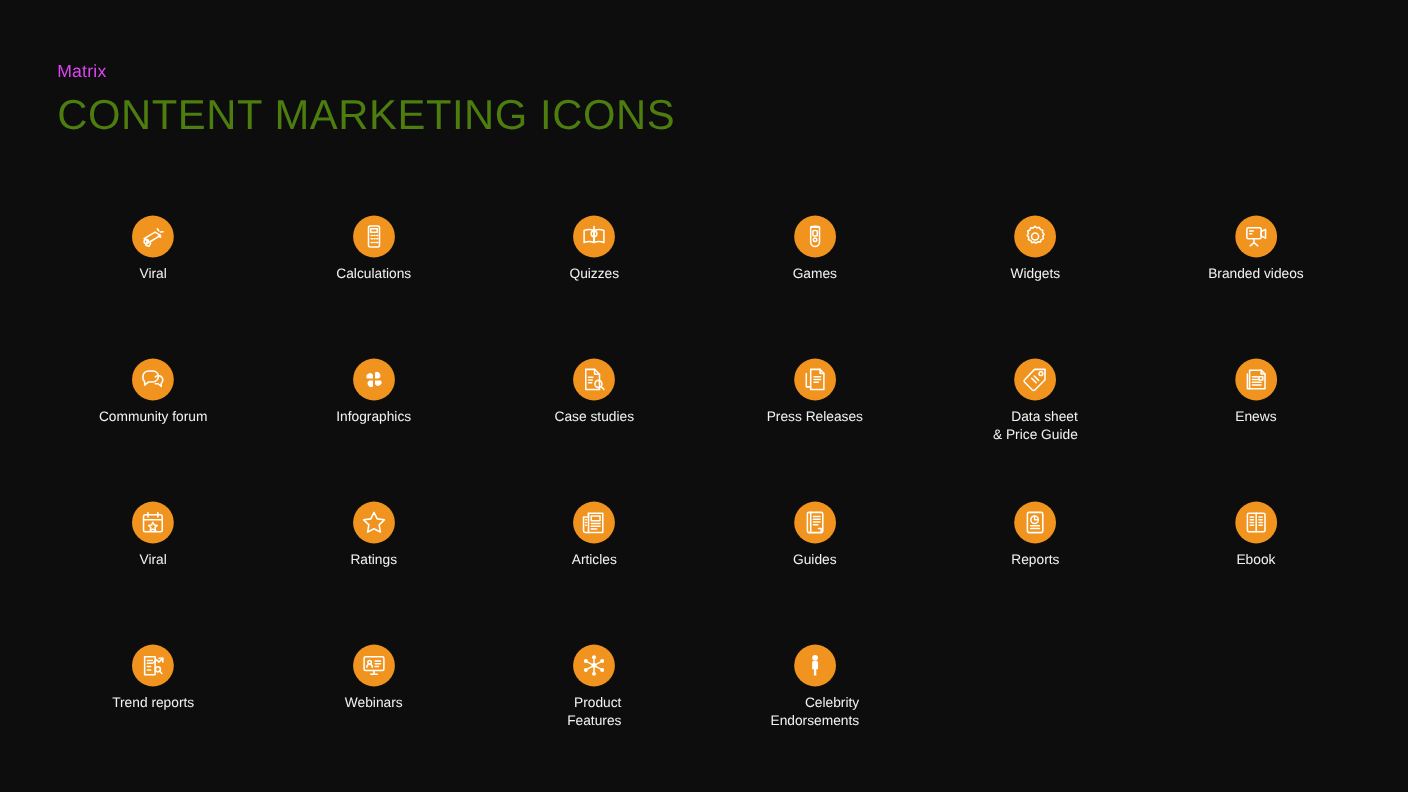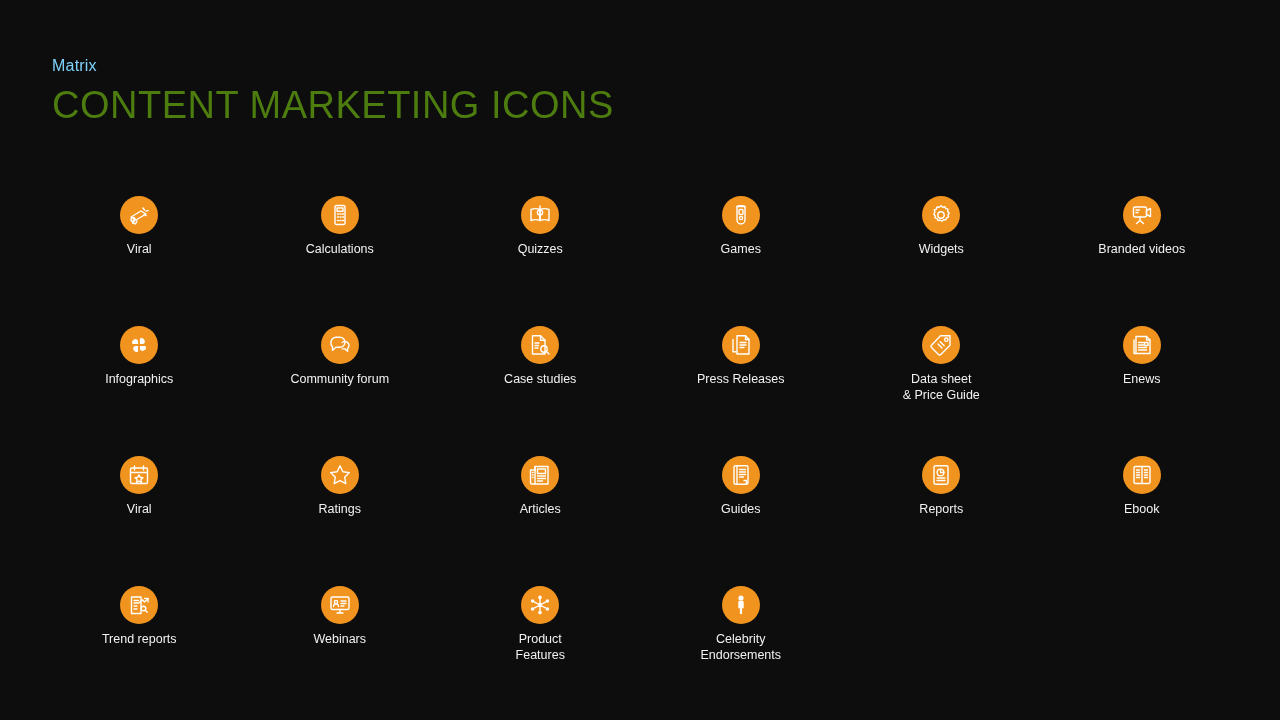--- a/index.html
+++ b/index.html
@@ -19,21 +19,21 @@
   
   .header {
     position: absolute;
     left: 52px;
     top: 56px;
   }
 
   .eyebrow {
     font-size: 16px;
     font-weight: 400;
-    color: #7dd3fc;
+    color: #d946ef;
     letter-spacing: 0.2px;
     line-height: 20px;
   }
 
   .page-title {
     font-size: 38px;
     font-weight: 400;
     color: #4d7c0f;
     letter-spacing: 0.5px;
     line-height: 46px;
@@ -75,21 +75,21 @@
     width: 24px;
     height: 24px;
     display: block;
   }
 
   .icon-label {
     margin-top: 7px;
     font-size: 12.5px;
     line-height: 16px;
     color: #f2f2f2;
-    text-align: center;
+    text-align: right;
     font-weight: 400;
     white-space: pre-line;
     max-width: 170px;
   }
 </style>
 </head>
 <body>
 
 <div class="header">
   <div class="eyebrow">Matrix</div>
@@ -157,33 +157,33 @@
           <path fill="none" stroke="#ffffff" stroke-width="1.4" stroke-linecap="round" stroke-linejoin="round" d="M16.5 7.5l4-2v8l-4-2z"></path>
           <path fill="none" stroke="#ffffff" stroke-width="1.4" stroke-linecap="round" stroke-linejoin="round" d="M10 14v3.5M6.5 20.5L10 17.5l3.5 3"></path>
           <path fill="none" stroke="#ffffff" stroke-width="1.4" stroke-linecap="round" stroke-linejoin="round" d="M6 7h3.5M6 9.5h2"></path>
         </svg>
       </div>
       <div class="icon-label">Branded videos</div>
     </div>
     <div class="icon-cell">
       <div class="icon-badge">
         <svg viewBox="0 0 24 24">
-          <path fill="#ffffff" d="M11.1 11.1H5.6a3.2 3.2 0 1 1 5.5-3.3zM12.9 11.1V5.6a3.2 3.2 0 1 1 3.3 5.5zM12.9 12.9h5.5a3.2 3.2 0 1 1-5.5 3.3zM11.1 12.9v5.5a3.2 3.2 0 1 1-3.3-5.5z"></path>
-        </svg>
-      </div>
-      <div class="icon-label">Infographics</div>
-    </div>
-    <div class="icon-cell">
-      <div class="icon-badge">
-        <svg viewBox="0 0 24 24">
           <path fill="none" stroke="#ffffff" stroke-width="1.4" stroke-linecap="round" stroke-linejoin="round" d="M3 9.2a5 5 0 0 1 5-5h4a5 5 0 0 1 0 10H8l-3.5 3v-3.3A5 5 0 0 1 3 9.2z"></path>
           <path fill="none" stroke="#ffffff" stroke-width="1.4" stroke-linecap="round" stroke-linejoin="round" d="M14.2 9.6a4 4 0 0 1 6.8 2.9 4 4 0 0 1-1.4 3v2.8l-2.8-2.4h-2.6"></path>
         </svg>
       </div>
       <div class="icon-label">Community forum</div>
+    </div>
+    <div class="icon-cell">
+      <div class="icon-badge">
+        <svg viewBox="0 0 24 24">
+          <path fill="#ffffff" d="M11.1 11.1H5.6a3.2 3.2 0 1 1 5.5-3.3zM12.9 11.1V5.6a3.2 3.2 0 1 1 3.3 5.5zM12.9 12.9h5.5a3.2 3.2 0 1 1-5.5 3.3zM11.1 12.9v5.5a3.2 3.2 0 1 1-3.3-5.5z"></path>
+        </svg>
+      </div>
+      <div class="icon-label">Infographics</div>
     </div>
     <div class="icon-cell">
       <div class="icon-badge">
         <svg viewBox="0 0 24 24">
           <path fill="none" stroke="#ffffff" stroke-width="1.4" stroke-linecap="round" stroke-linejoin="round" d="M4.5 2.8h8L17 7.2V21H4.5z"></path>
           <path fill="none" stroke="#ffffff" stroke-width="1.4" stroke-linecap="round" stroke-linejoin="round" d="M12.5 2.8v4.4H17"></path>
           <path fill="none" stroke="#ffffff" stroke-width="1.4" stroke-linecap="round" stroke-linejoin="round" d="M7 10h4M7 12.5h3.5M7 15h3"></path>
           <circle fill="none" stroke="#ffffff" stroke-width="1.4" stroke-linecap="round" stroke-linejoin="round" cx="16" cy="16" r="3.2"></circle>
           <path fill="none" stroke="#ffffff" stroke-width="1.4" stroke-linecap="round" stroke-linejoin="round" d="M18.4 18.4L21 21"></path>
         </svg>

